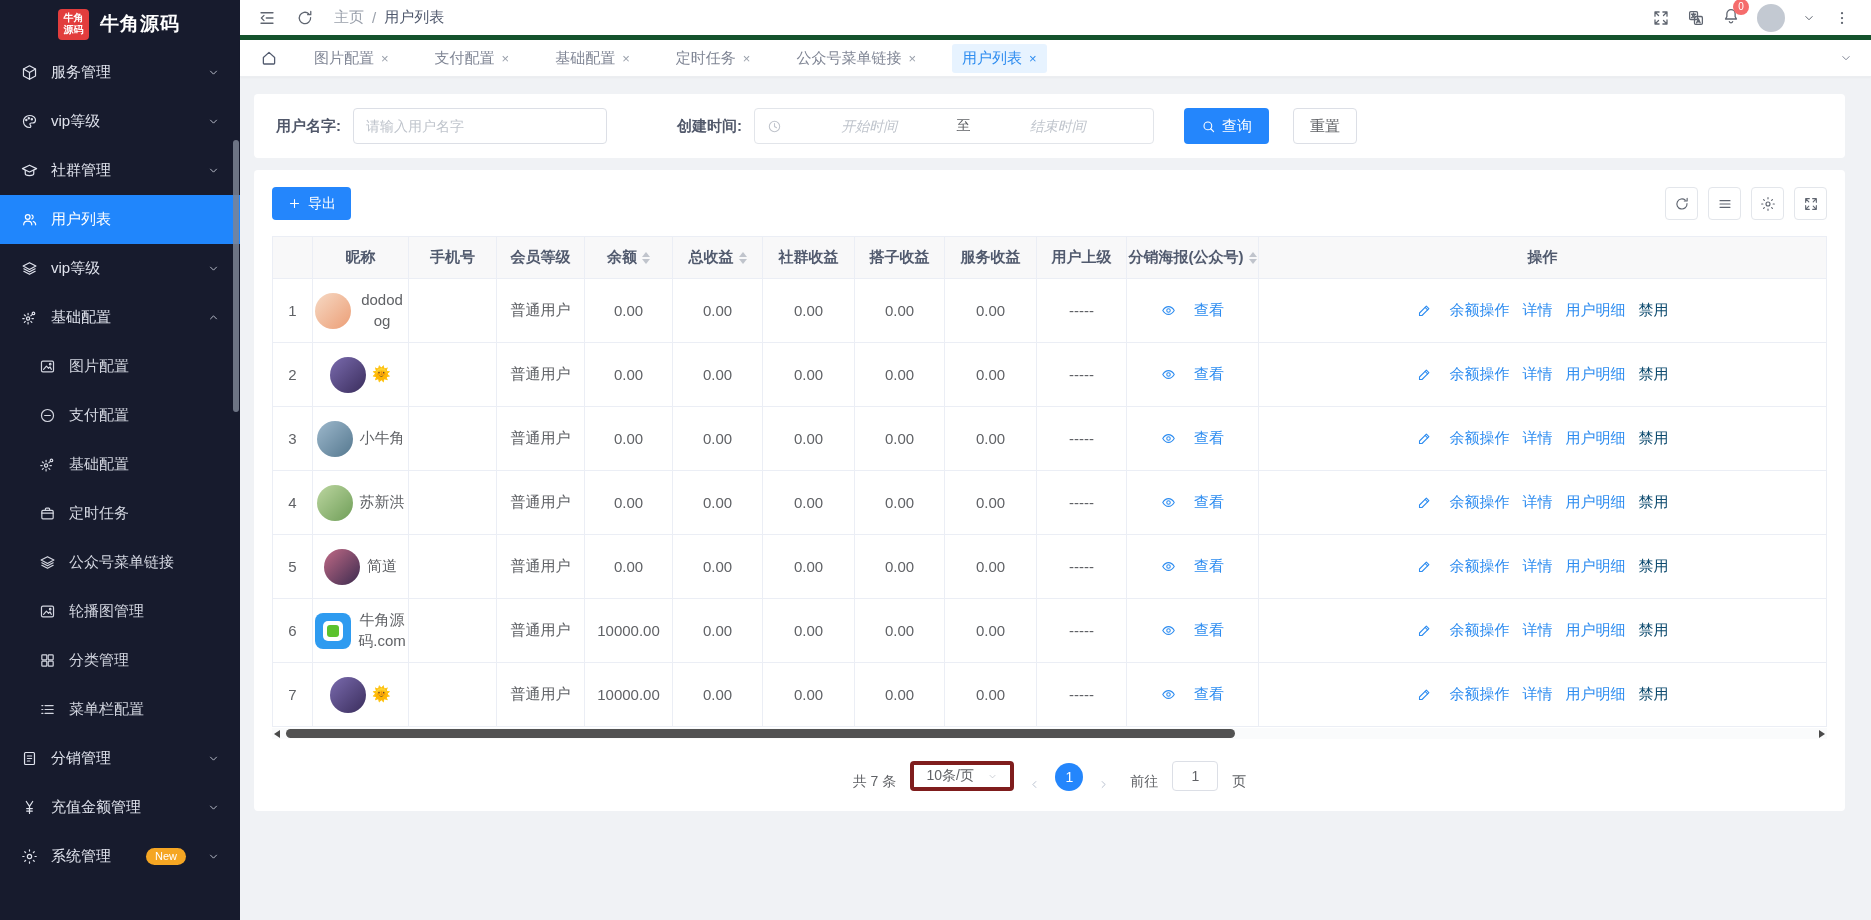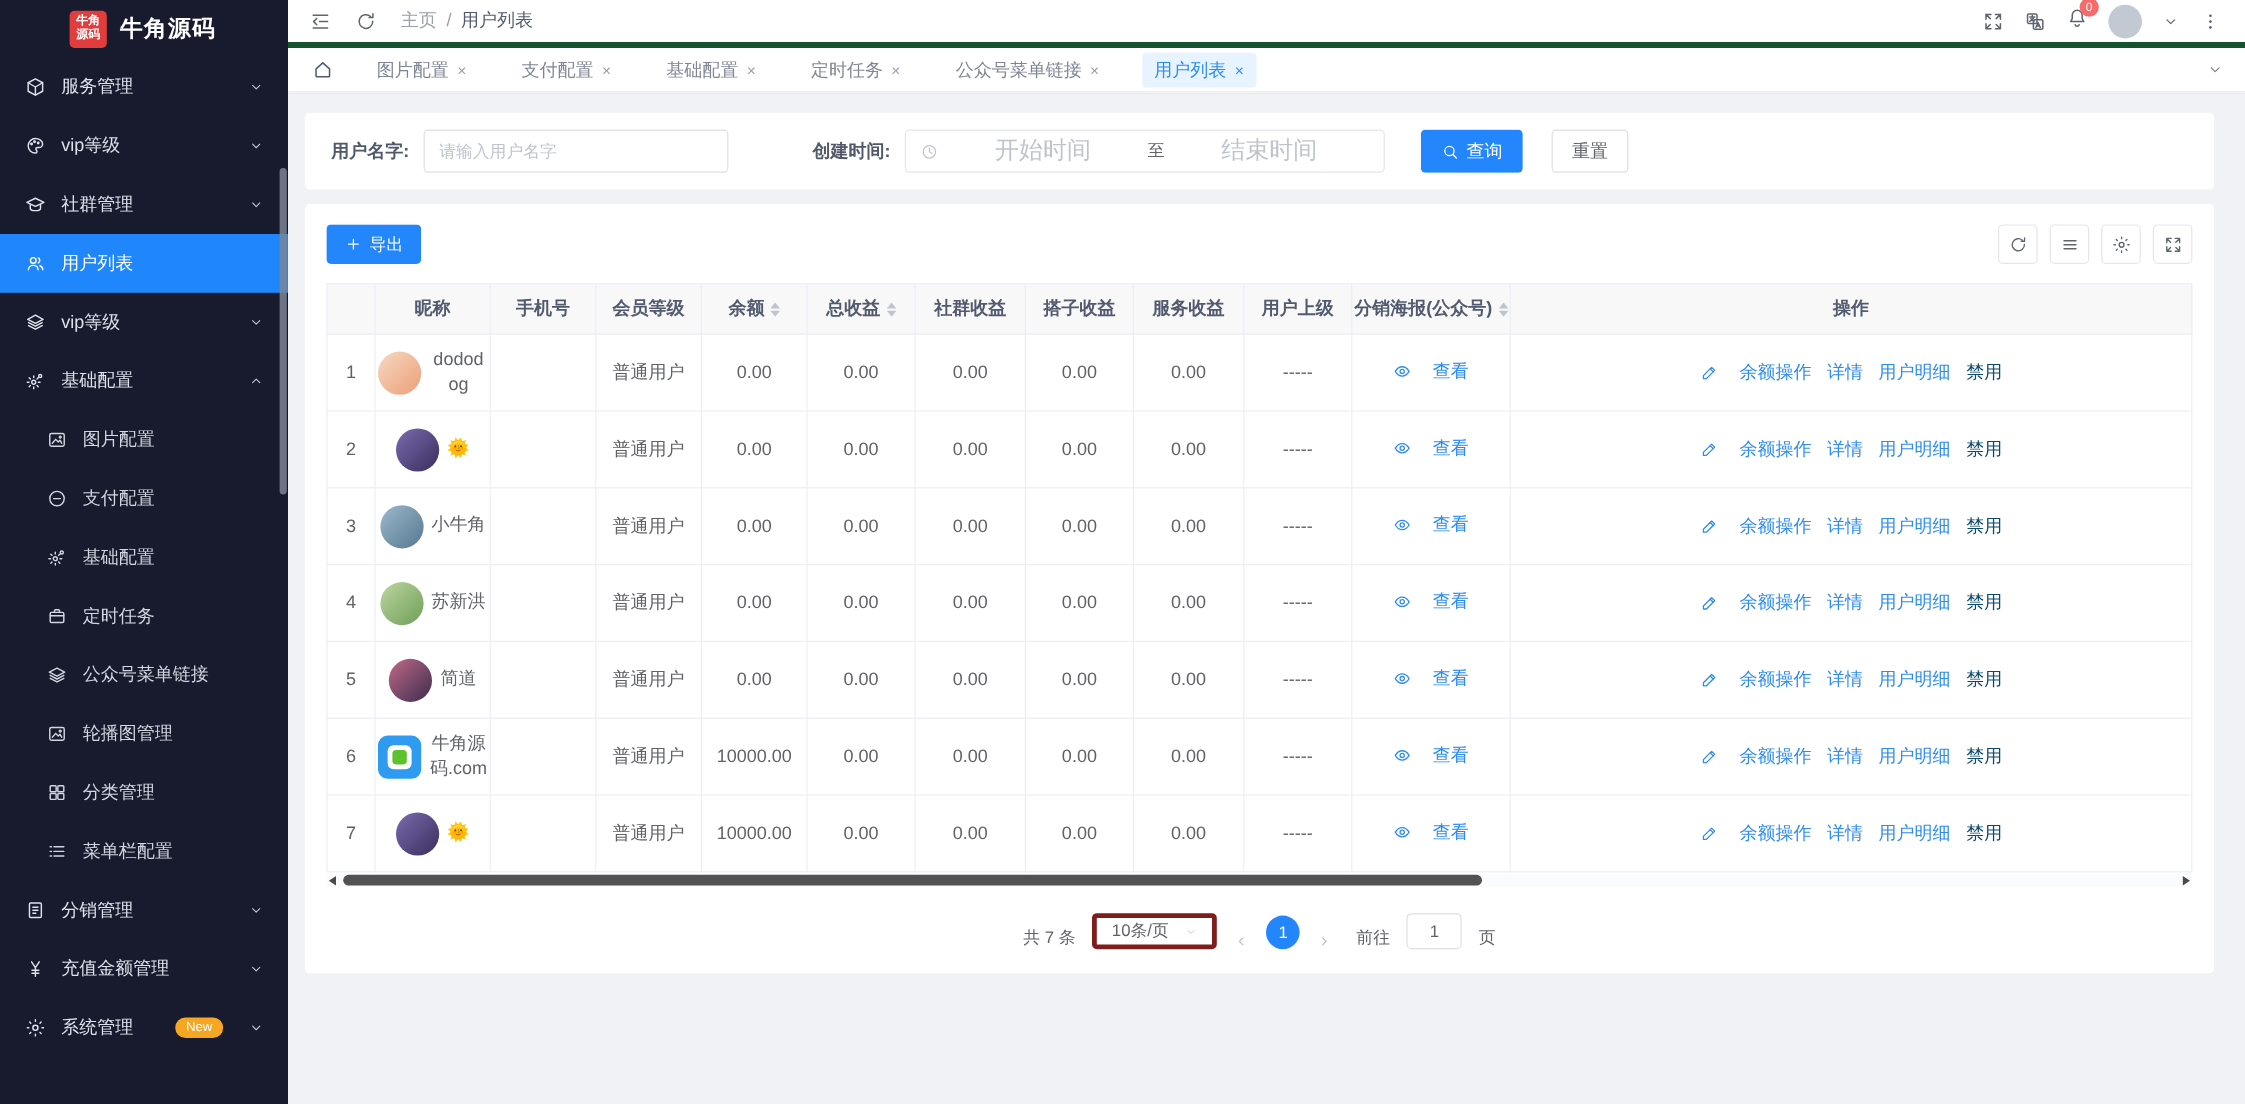--- a/index.html
+++ b/index.html
@@ -63,21 +63,21 @@
   
   .filter-card{height:64px;display:flex;align-items:center;padding:0 22px;margin-bottom:12px;}
   .f-label{font-size:15px;color:#51586a;font-weight:600;margin-right:12px;white-space:nowrap;}
   .f-label.second{margin-left:70px;}
   .f-input{width:254px;height:36px;border:1px solid #dcdfe6;border-radius:4px;padding:0 12px;
     font-size:14px;color:#606266;outline:none;}
   input::placeholder{color:#bfc4cc;}
   .date-range{width:400px;height:36px;border:1px solid #e2e5ea;border-radius:4px;display:flex;
     align-items:center;gap:4px;padding:0 12px;background:#fff;}
   .dr-ic{width:15px;height:15px;color:#c0c4cc;}
-  .dr-input{flex:1;border:none;outline:none;text-align:center;font-size:20px;color:#6d28d9;min-width:0;}
+  .dr-input{flex:1;border:none;outline:none;text-align:center;font-size:14px;color:#6d28d9;min-width:0;font-style:italic;}
   .dr-sep{font-size:14px;color:#606266;}
   .btn{height:36px;border-radius:4px;font-size:15px;padding:0 16px;display:inline-flex;
     align-items:center;gap:6px;cursor:pointer;border:1px solid transparent;white-space:nowrap;}
   .btn .ic{width:15px;height:15px;}
   .btn-primary{background:#2486fc;color:#fff;}
   .btn-plain{background:#fff;border-color:#dcdfe6;color:#606266;}
   .btn-search{margin-left:30px;}
   .btn-reset{margin-left:24px;}
 
   

